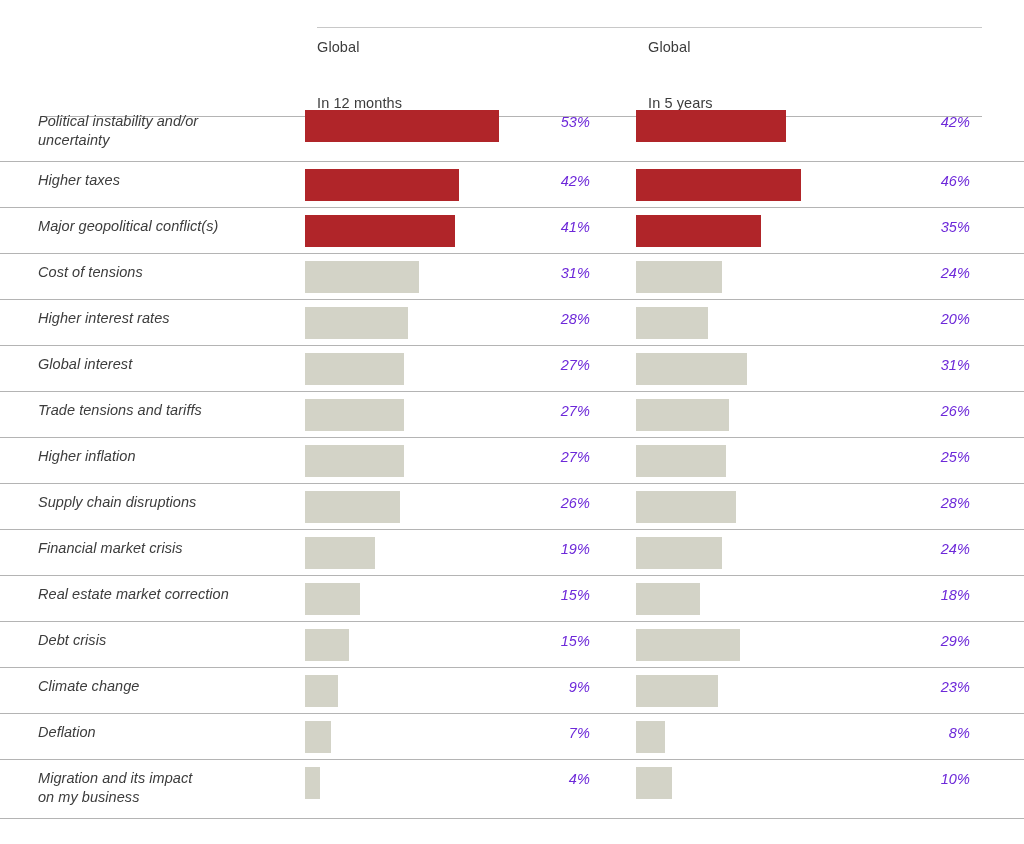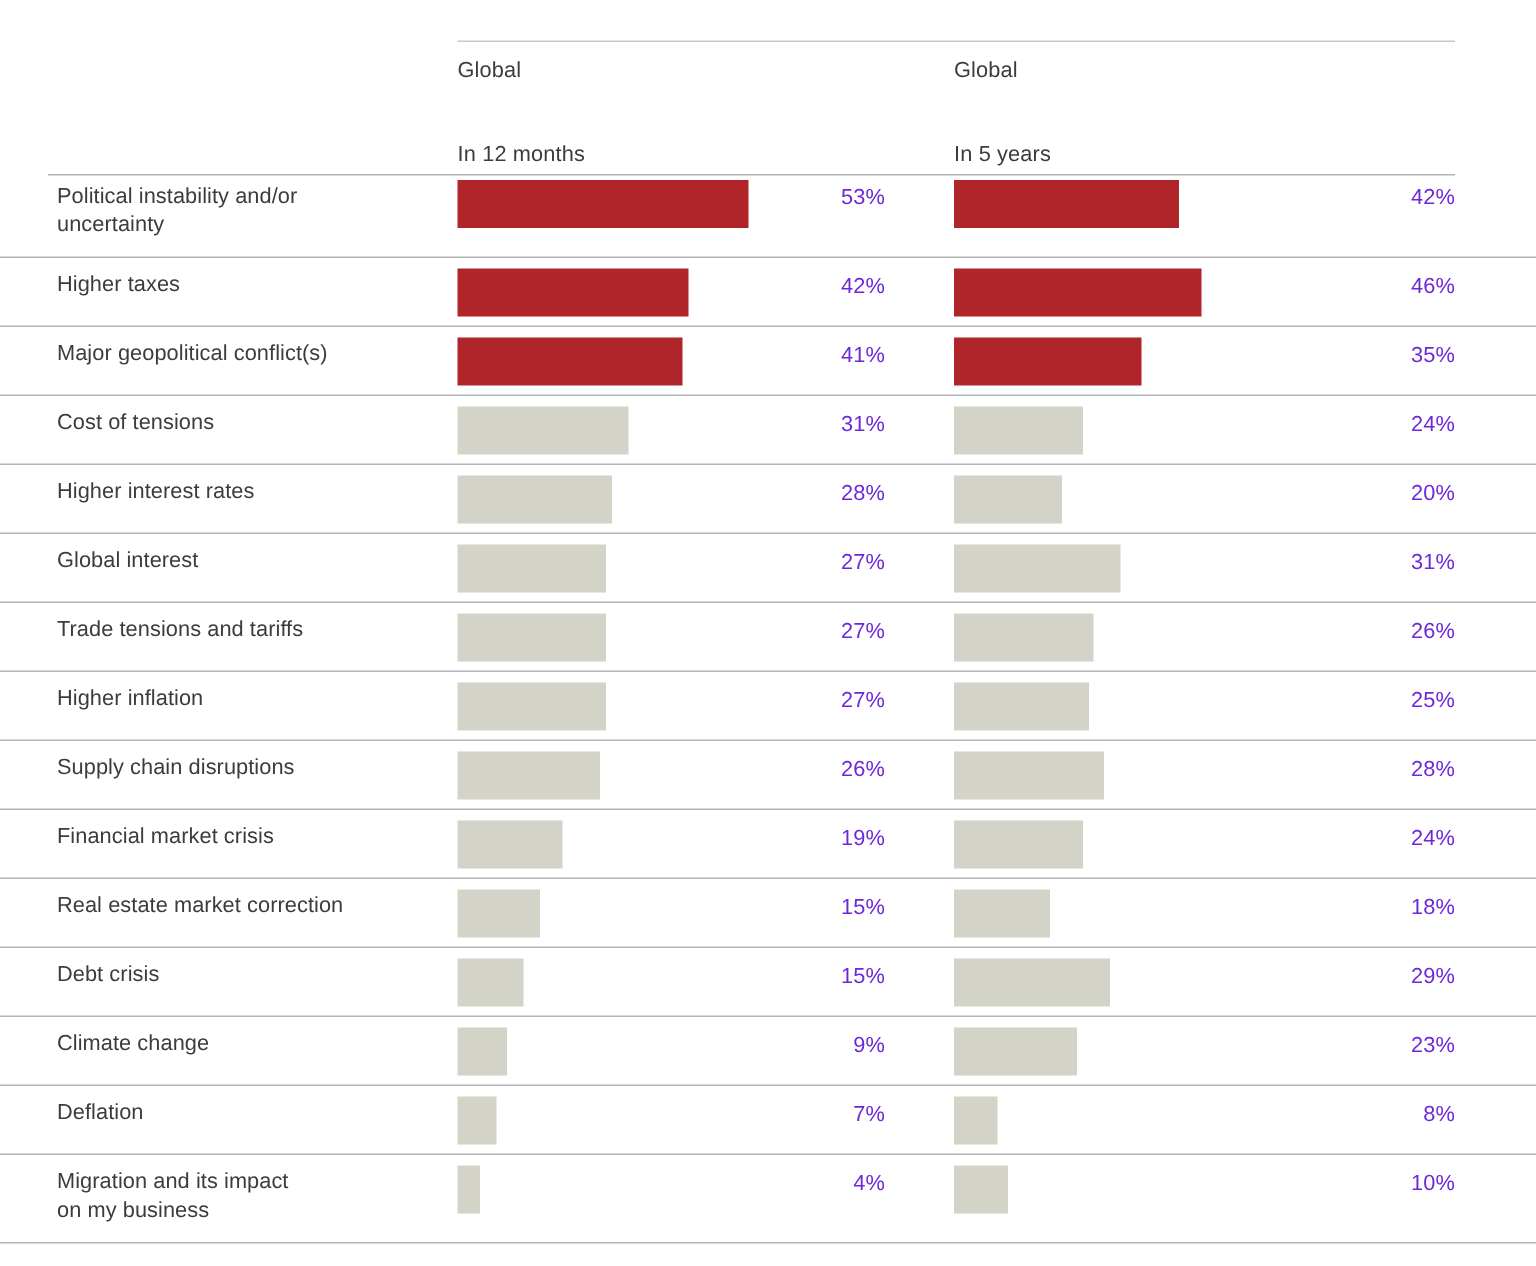--- a/index.html
+++ b/index.html
@@ -15,21 +15,21 @@
     position: relative;
     width: 1024px;
     height: 844px;
     background: #ffffff;
     overflow: hidden;
   }
 
   
   .header-area {
     position: absolute;
-    left: 0; top: 0;
+    left: 12px; top: 0;
     width: 904px;
     height: 117px;
   }
   .top-rule {
     position: absolute;
     left: 305px; top: 27px;
     width: 665px; height: 1px;
     background: #c8c8c8;
   }
   .header-rule {
@@ -53,22 +53,23 @@
     font-size: 14.5px;
     color: #3c3c3c;
     letter-spacing: .1px;
   }
   .hdr-period.c1 { left: 305px; }
   .hdr-period.c2 { left: 636px; }
 
   
   .rows {
     position: absolute;
-    left: 0; top: 113px;
+    left: 0; top: 103px;
     width: 1024px;
+    font-style: italic;
   }
   .row {
     position: relative;
     height: 46px;
     border-bottom: 1px solid #b4b4b4;
   }
   .row.tall { height: 59px; }
 
   .row-label {
     position: absolute;

